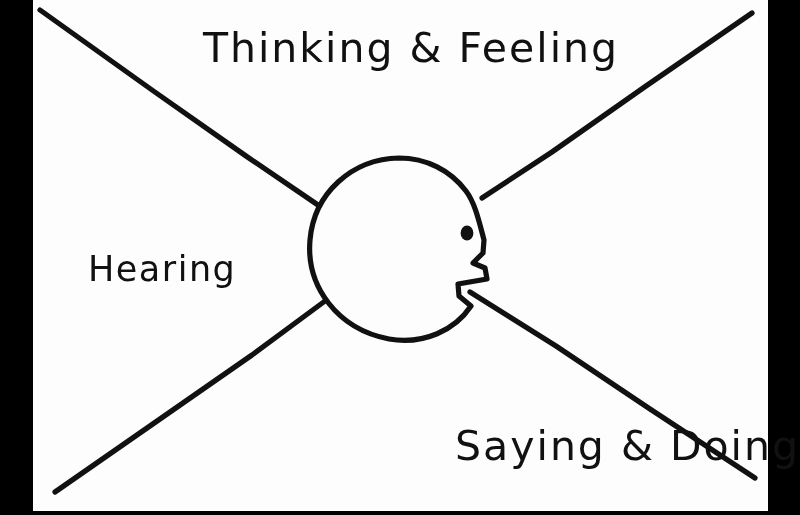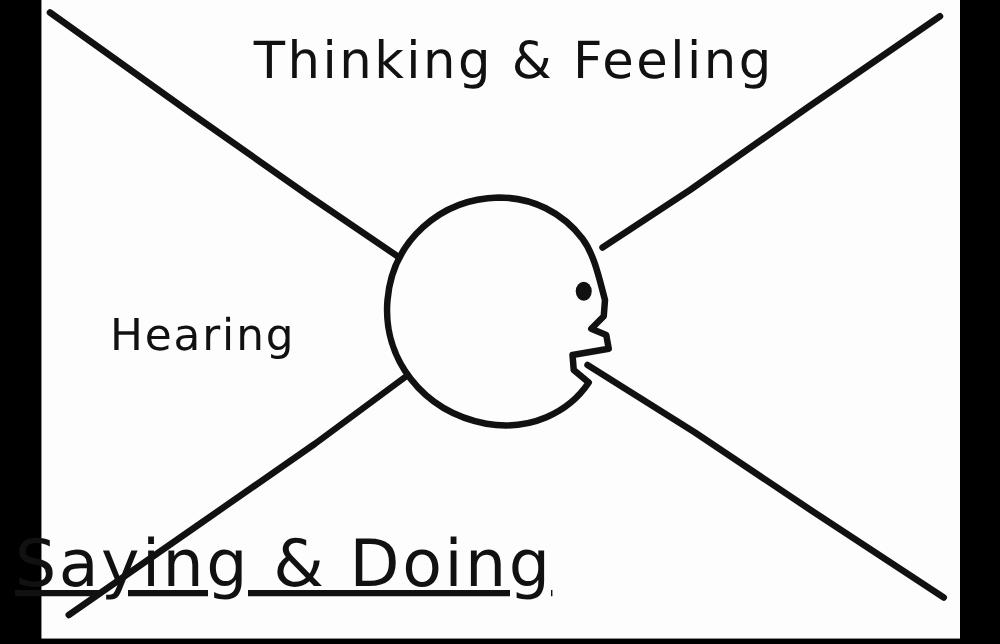--- a/index.html
+++ b/index.html
@@ -67,25 +67,24 @@
     margin-top: 27px;
   }
   #label-seeing {
     left: 572px;
     top: 222px;
     font-size: 35px;
   }
   #label-saying-doing {
     left: 0; right: 0;
     top: 422px;
-    text-align: left;
-    font-size: 52px;
+    text-align: right;
+    font-size: 41px;
     letter-spacing: 2px;
     padding-left: 12px;
-    text-decoration: underline;
   }
 </style>
 </head>
 <body>
 
 <div id="canvas">
 
   <div id="paper"></div>
 
   <div class="bar" id="bar-left"></div>

